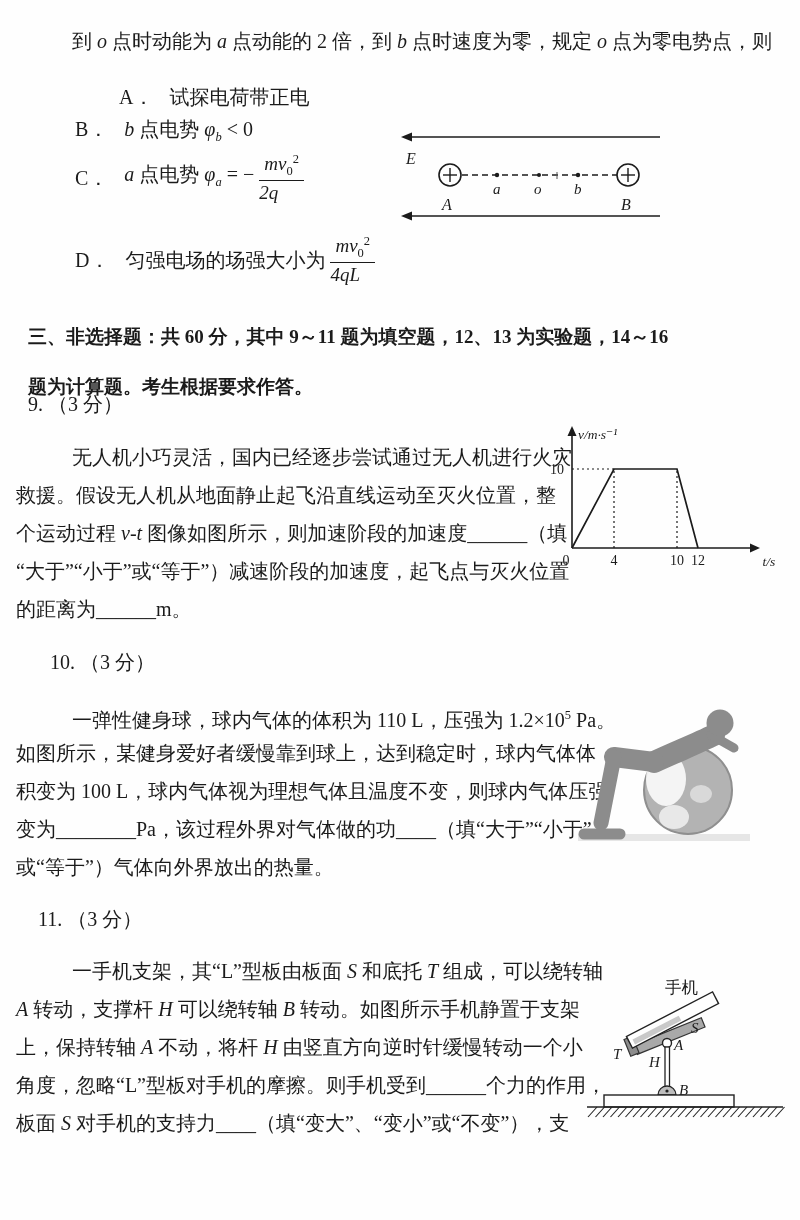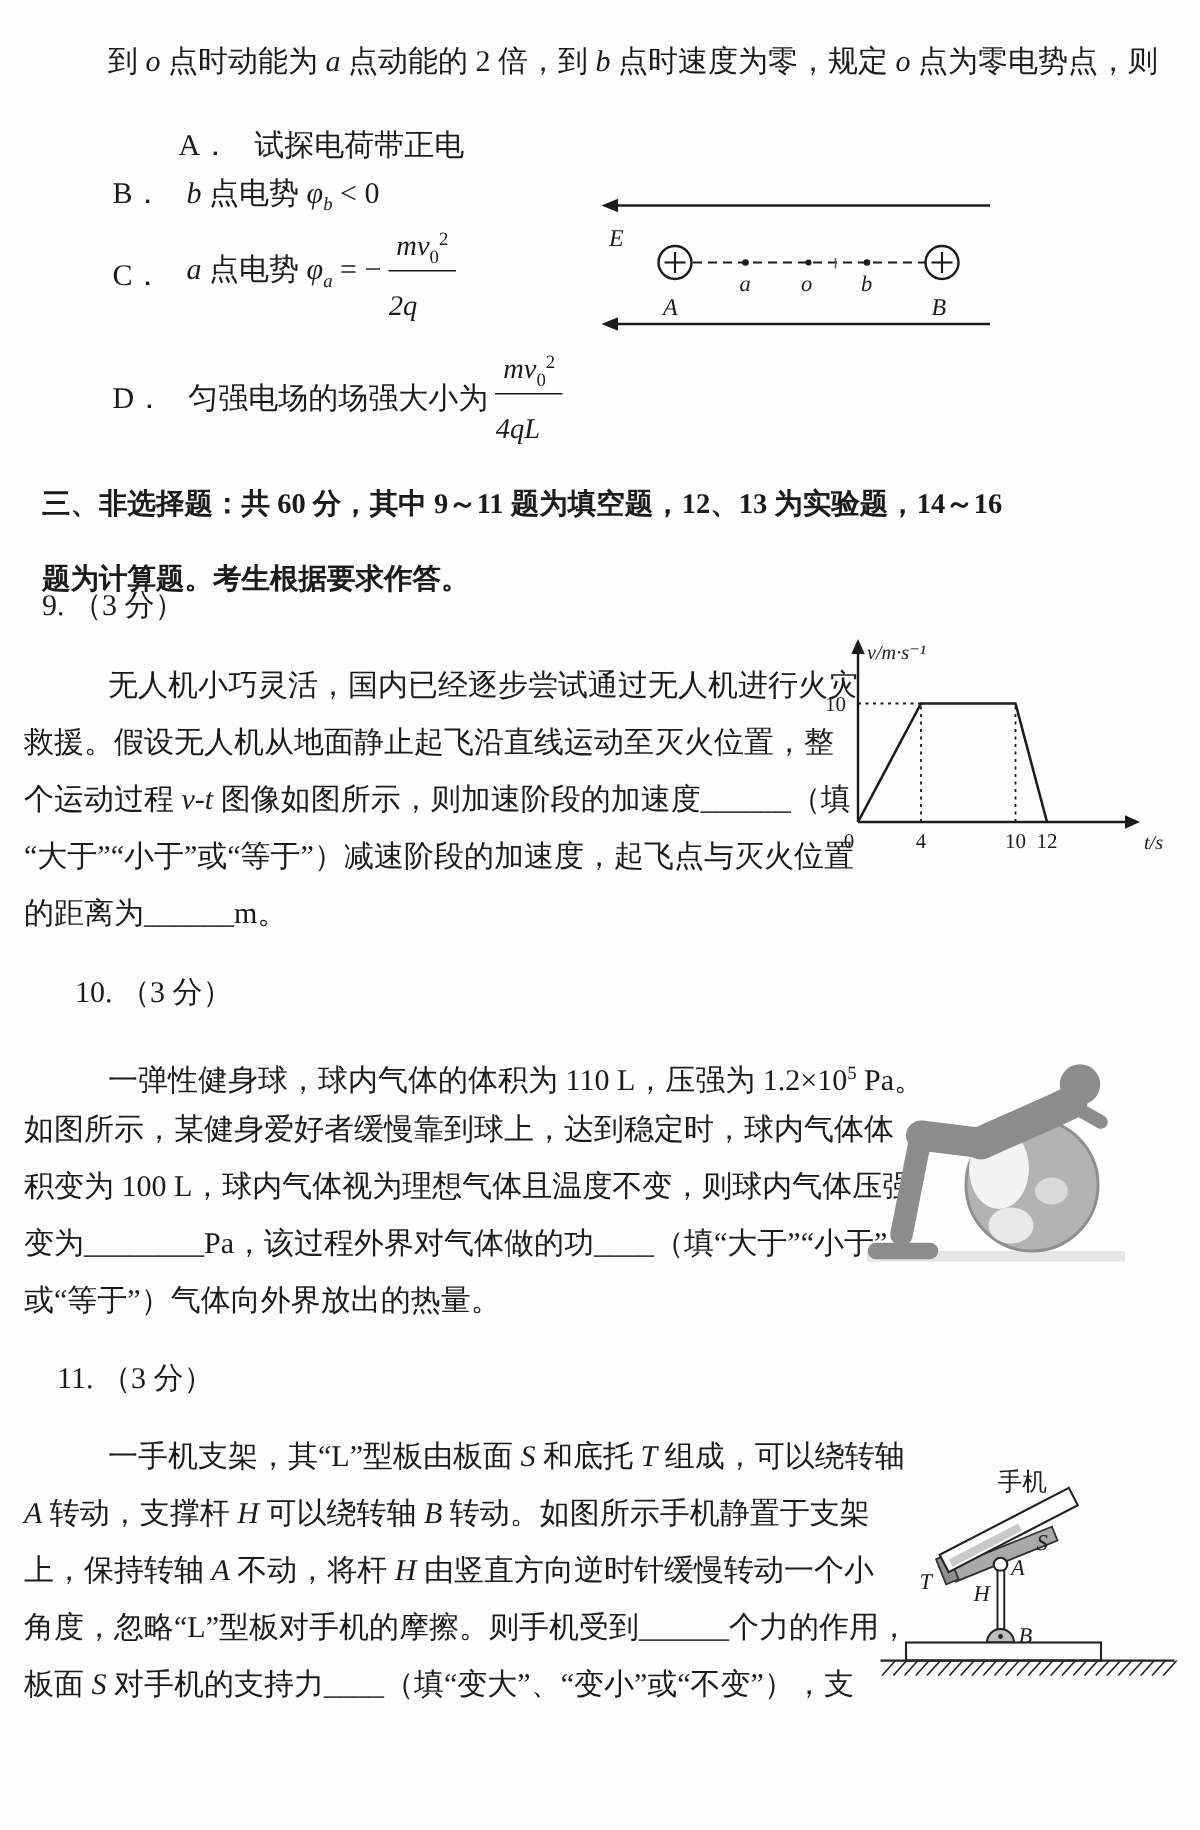--- a/index.html
+++ b/index.html
@@ -8,21 +8,21 @@
   .abs{position:absolute;white-space:nowrap;}
   .t20{font-size:20px;line-height:38px;}
   .para .ln{height:38px;font-size:20px;line-height:38px;white-space:nowrap;}
   .indent{text-indent:56px;}
   .hdr{font-size:19px;font-weight:bold;line-height:50px;}
   .opt{font-size:20px;line-height:30px;}
   .opt .lab{margin-right:16px;display:inline-block;}
   .fracline{display:flex;align-items:center;}
   .frac{display:inline-block;text-align:left;margin-left:5px;font-size:19px;line-height:1.15;}
   .frac .top{display:block;border-bottom:1.5px solid #1b1b1b;padding:0 5px 1px 5px;}
-  .frac .bot{display:block;padding-top:13px;}
+  .frac .bot{display:block;padding-top:1px;}
   sub,sup{font-size:12.5px;}
   svg text{font-family:"Liberation Serif","DejaVu Serif",serif;fill:#1b1b1b;}
   svg .it{font-style:italic;}
 </style>
 </head>
 <body>
 
 <div class="page">
 
   <div class="abs t20" style="left:72px;top:22px;"><span>到 </span><span style="font-style: italic;">o</span><span> 点时动能为 </span><span style="font-style: italic;">a</span><span> 点动能的 2 倍，到 </span><span style="font-style: italic;">b</span><span> 点时速度为零，规定 </span><span style="font-style: italic;">o</span><span> 点为零电势点，则</span></div>

